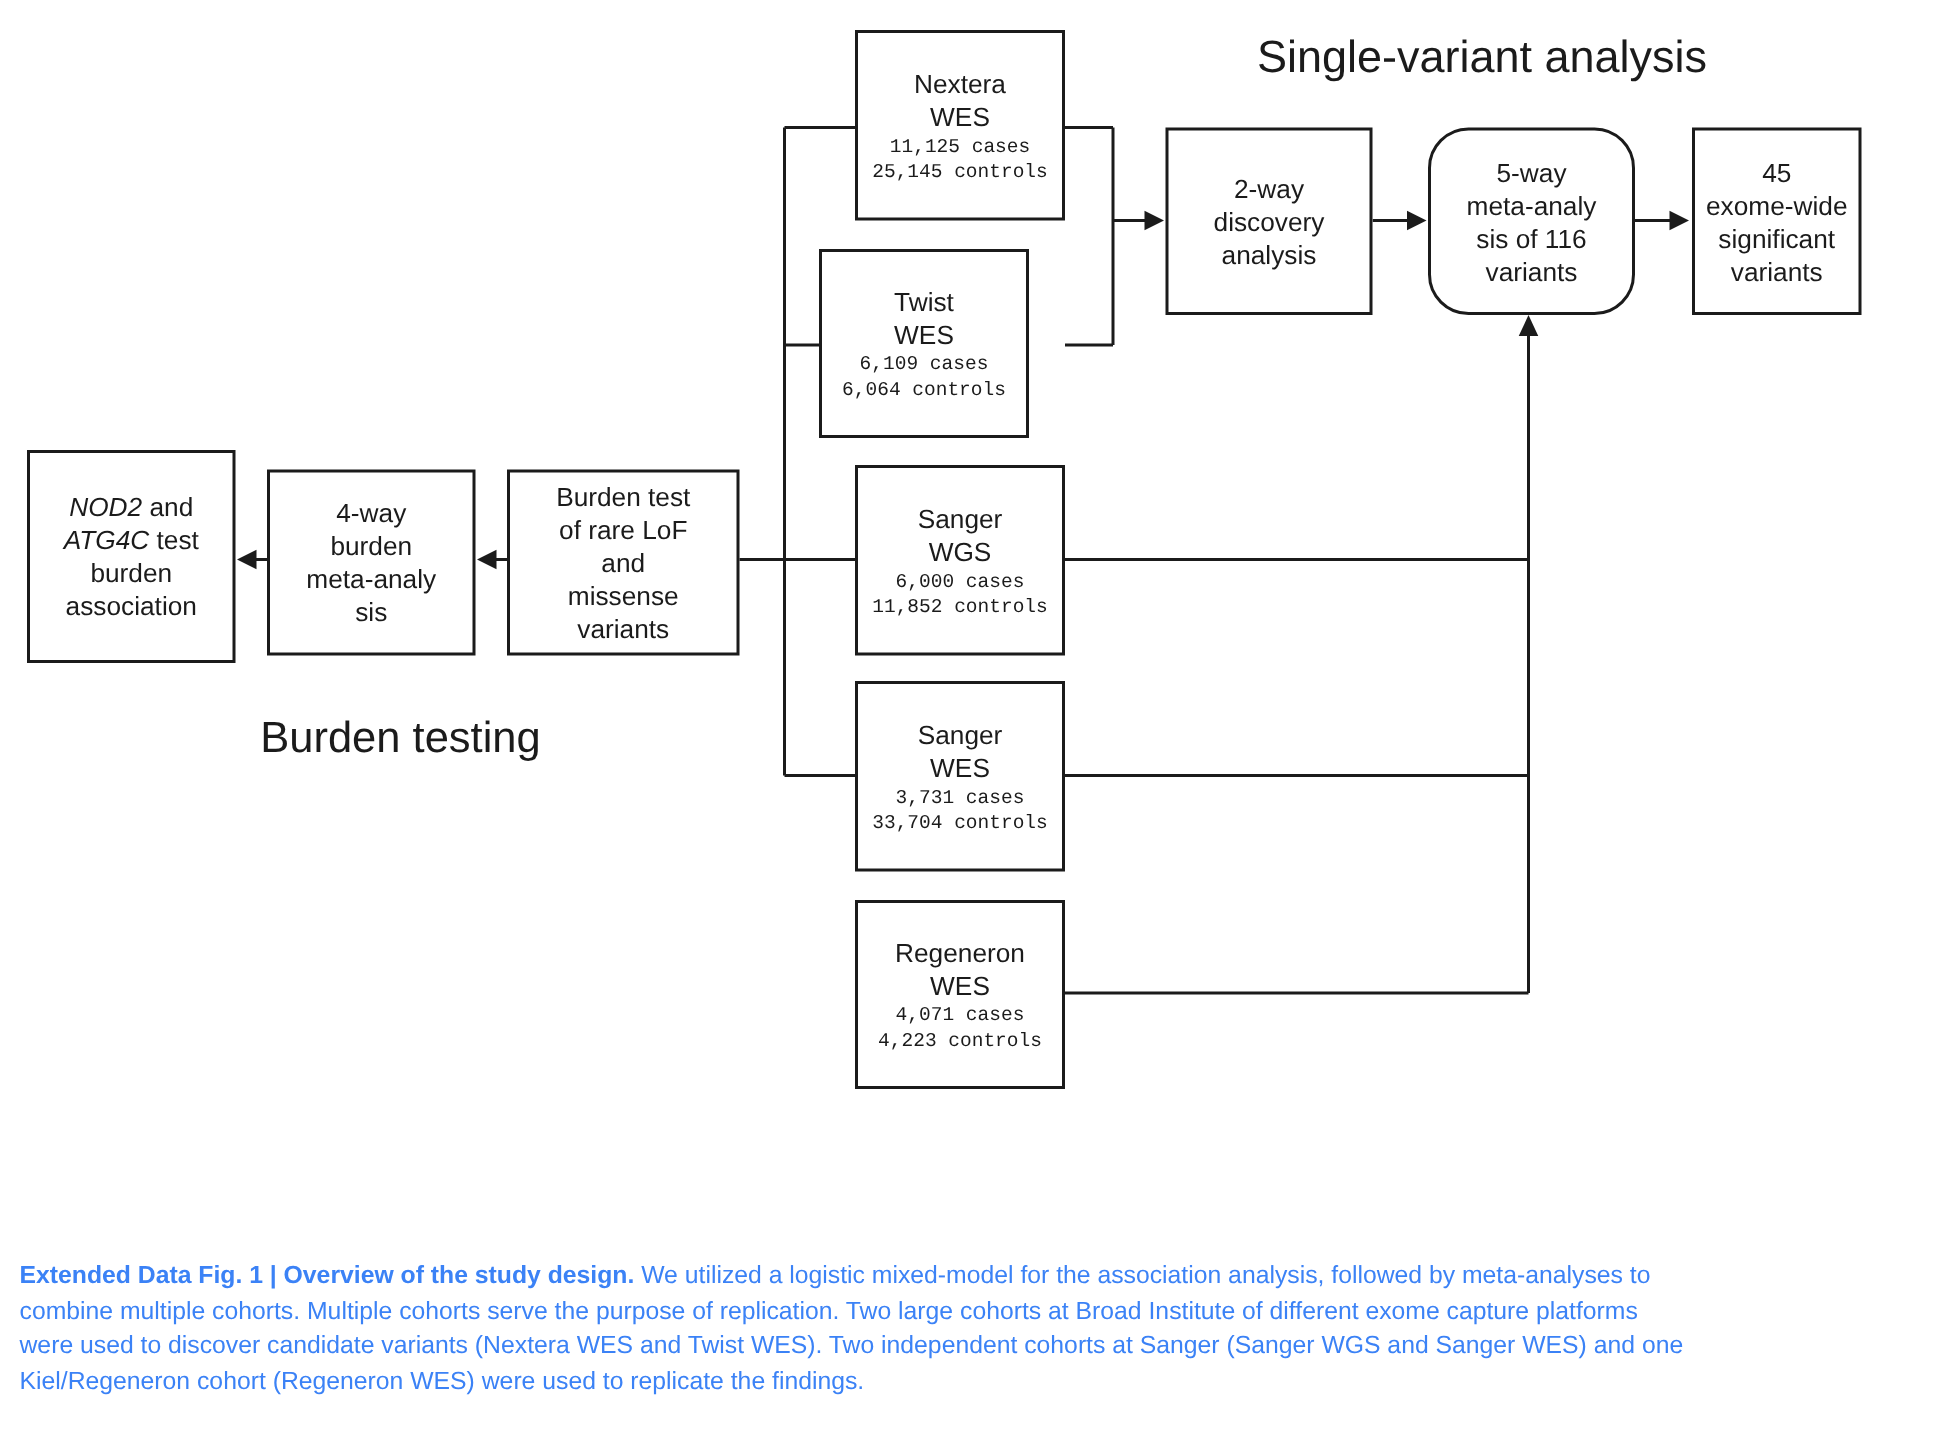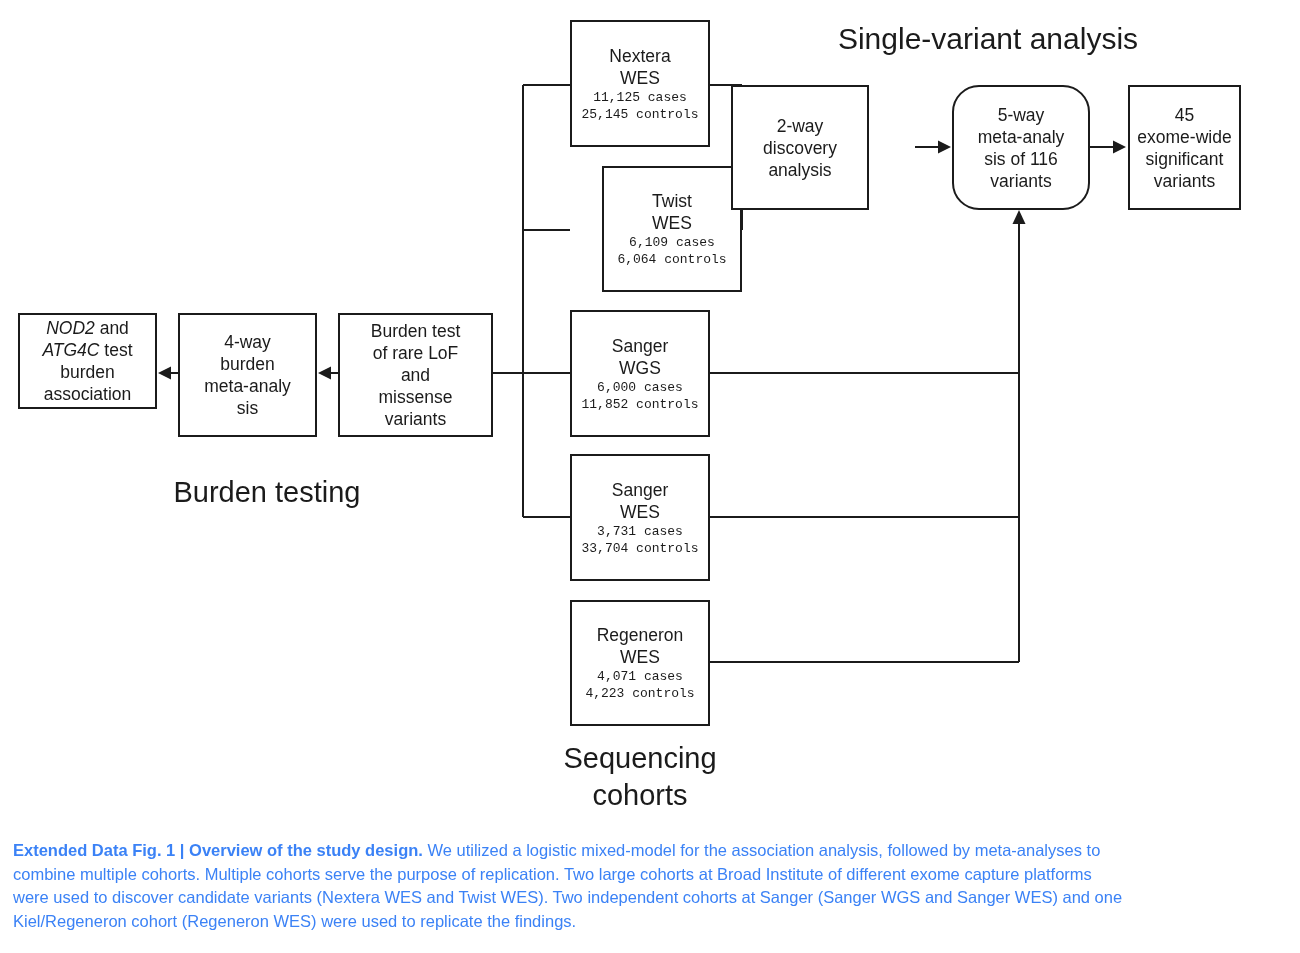--- a/index.html
+++ b/index.html
@@ -82,33 +82,29 @@
       <polygon points="318,373 331,366.5 331,379.5"></polygon>
       <polygon points="158,373 171,366.5 171,379.5"></polygon>
       <polygon points="1019,210 1012.5,224 1025.5,224"></polygon>
     </g>
   </svg>
 
   <div class="section-label" style="left:788px; top:20px; width:400px;">Single-variant analysis</div>
 
   <div class="section-label" style="left:117px; top:474px; width:300px; font-size:29px;">Burden testing</div>
 
-  <div class="section-label" style="left:490px; top:740px; width:300px; font-size:29px;">
-    <div>Sequencing</div>
-    <div>cohorts</div>
-  </div>
 
   <div class="box" style="left:570px; top:20px; width:140px; height:127px;">
     <div class="bt">Nextera</div>
     <div class="bt">WES</div>
     <div class="bs">11,125 cases</div>
     <div class="bs">25,145 controls</div>
   </div>
 
-  <div class="box" style="left:602px; top:166px; width:140px; height:126px;">
+  <div class="box" style="left:546px; top:166px; width:140px; height:126px;">
     <div class="bt">Twist</div>
     <div class="bt">WES</div>
     <div class="bs">6,109 cases</div>
     <div class="bs">6,064 controls</div>
   </div>
 
   <div class="box" style="left:570px; top:310px; width:140px; height:127px;">
     <div class="bt">Sanger</div>
     <div class="bt">WGS</div>
     <div class="bs">6,000 cases</div>
@@ -122,41 +118,41 @@
     <div class="bs">33,704 controls</div>
   </div>
 
   <div class="box" style="left:570px; top:600px; width:140px; height:126px;">
     <div class="bt">Regeneron</div>
     <div class="bt">WES</div>
     <div class="bs">4,071 cases</div>
     <div class="bs">4,223 controls</div>
   </div>
 
-  <div class="box" style="left:731px; top:85px; width:138px; height:125px;">
+  <div class="box" style="left:777px; top:85px; width:138px; height:125px;">
     <div class="bt">2-way</div>
     <div class="bt">discovery</div>
     <div class="bt">analysis</div>
   </div>
 
   <div class="box" style="left:952px; top:85px; width:138px; height:125px;border-radius:27px;">
     <div class="bt">5-way</div>
     <div class="bt">meta-analy</div>
     <div class="bt">sis of 116</div>
     <div class="bt">variants</div>
   </div>
 
   <div class="box" style="left:1128px; top:85px; width:113px; height:125px;">
     <div class="bt">45</div>
     <div class="bt">exome-wide</div>
     <div class="bt">significant</div>
     <div class="bt">variants</div>
   </div>
 
-  <div class="box" style="left:18px; top:313px; width:139px; height:96px;">
+  <div class="box" style="left:18px; top:300px; width:139px; height:142px;">
     <div class="bt"><span class="gene">NOD2</span><span> and</span></div>
     <div class="bt"><span class="gene">ATG4C</span><span> test</span></div>
     <div class="bt">burden</div>
     <div class="bt">association</div>
   </div>
 
   <div class="box" style="left:178px; top:313px; width:139px; height:124px;">
     <div class="bt">4-way</div>
     <div class="bt">burden</div>
     <div class="bt">meta-analy</div>

